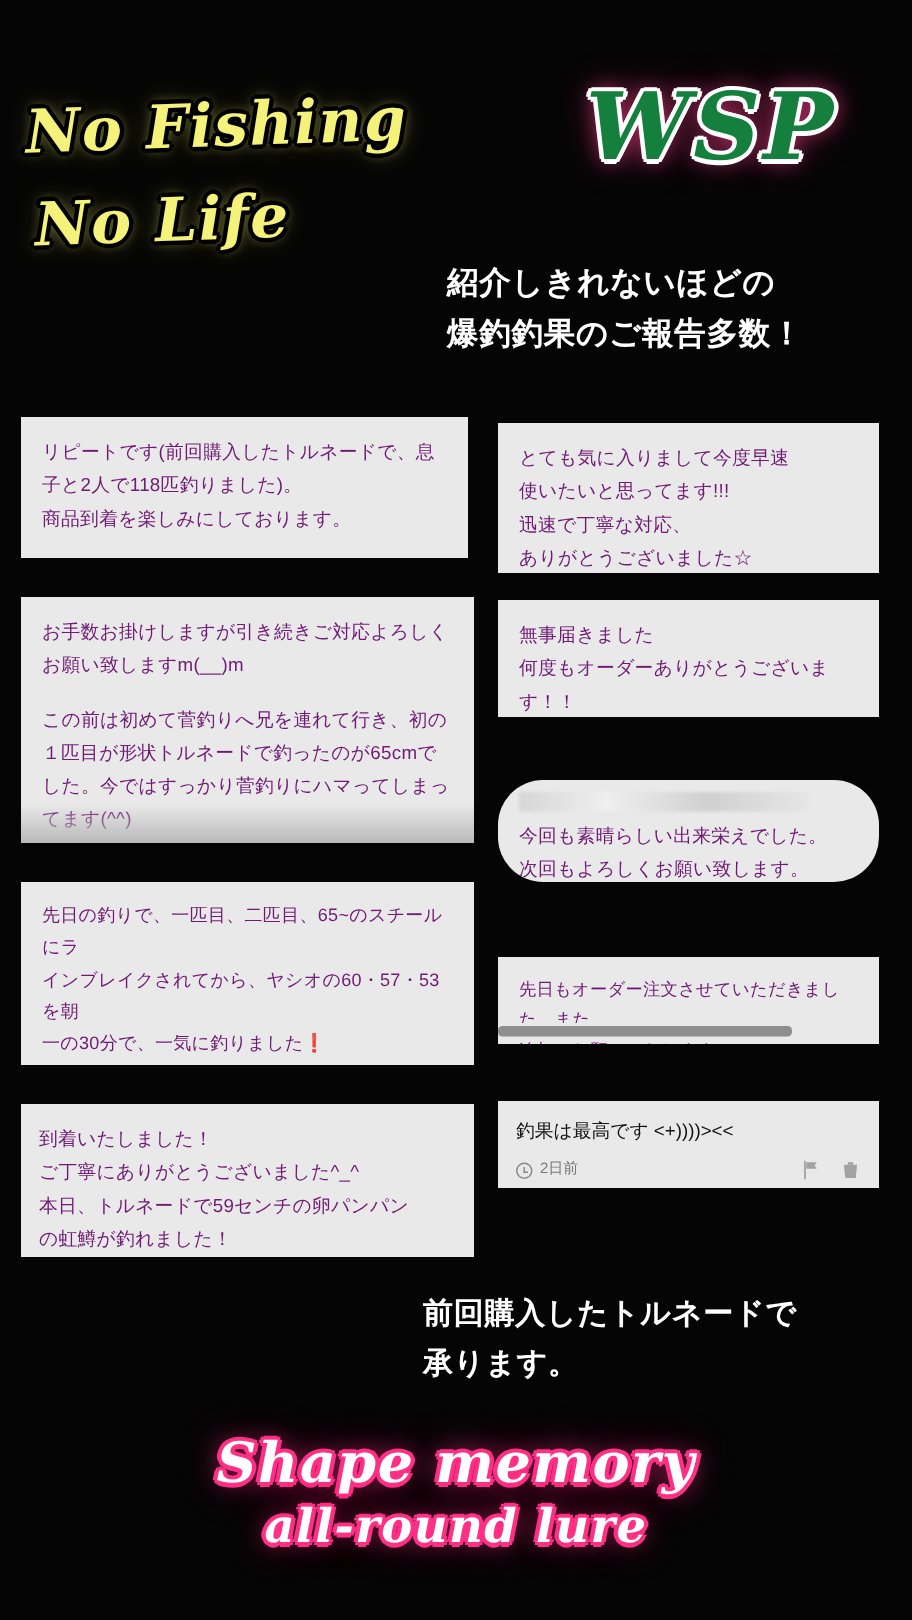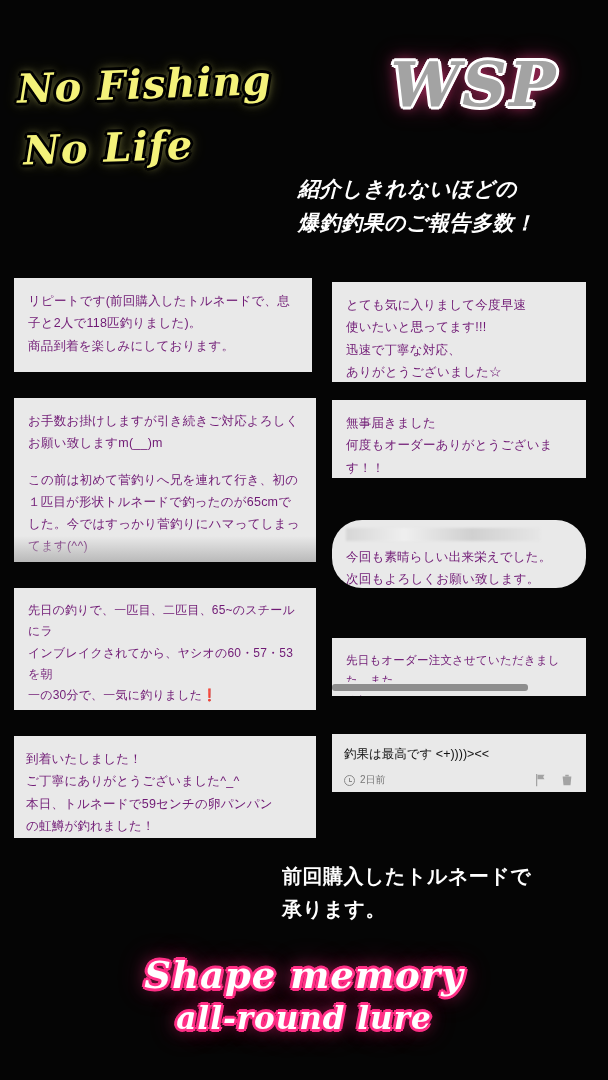--- a/index.html
+++ b/index.html
@@ -40,39 +40,38 @@
   .logo-wsp {
     position: absolute;
     left: 360px; top: 52px;
     width: 228px;
     text-align: center;
     font-family: "DejaVu Serif", serif;
     font-style: italic;
     font-weight: bold;
     font-size: 62px;
     line-height: 1.05;
-    color: #a3a3a3;
+    color: #15803d;
     letter-spacing: 2px;
     text-shadow:
       -2px -2px 0 #fff, 2px -2px 0 #fff, -2px 2px 0 #fff, 2px 2px 0 #fff,
       -3px 0 0 #fff, 3px 0 0 #fff, 0 -3px 0 #fff, 0 3px 0 #fff,
       0 0 14px rgba(255,61,139,0.8), 0 0 26px rgba(255,61,139,0.45);
   }
 
   
   .head-copy {
     position: absolute;
     left: 298px; top: 172px;
     width: 300px;
     color: #ffffff;
     font-size: 21px;
     font-weight: bold;
     line-height: 1.62;
     letter-spacing: 0.5px;
-    font-style: italic;
   }
   .mid-copy {
     position: absolute;
     left: 282px; top: 860px;
     width: 310px;
     color: #ffffff;
     font-size: 20px;
     font-weight: bold;
     line-height: 1.65;
     letter-spacing: 0.5px;

